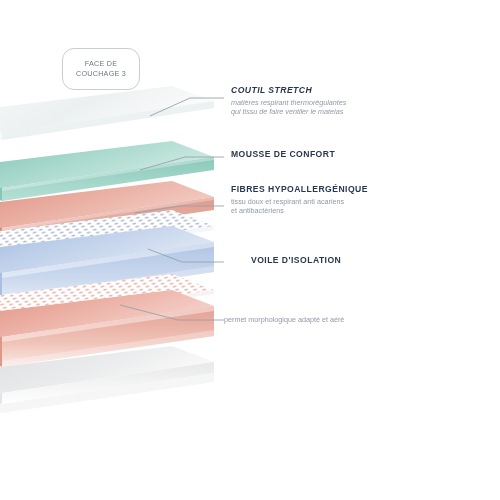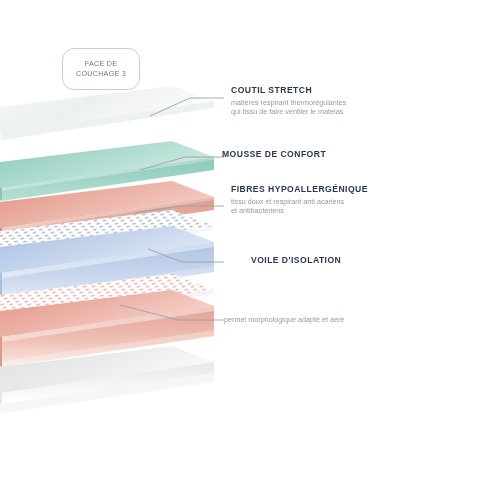--- a/index.html
+++ b/index.html
@@ -243,29 +243,29 @@
       <path d="M148,249 L182,262 L224,262"></path>
       <path d="M120,305 L178,320 L224,320"></path>
     </g>
   </svg>
 
   <div class="badge">
     <span>FACE DE</span>
     <span>COUCHAGE 3</span>
   </div>
 
-  <div class="callout" style="left:231px; top:85px;">
+  <div class="callout" style="left:231px; top:85px;font-style:italic;">
     <p class="title">COUTIL STRETCH</p>
     <p class="desc">
       <span>matières respirant thermorégulantes</span>
       <span class="l2">qui tissu de faire ventiler le matelas</span>
     </p>
   </div>
 
-  <div class="callout" style="left:222px; top:149px;">
+  <div class="callout" style="left:231px; top:149px;">
     <p class="title">MOUSSE DE CONFORT</p>
   </div>
 
   <div class="callout" style="left:231px; top:184px;">
     <p class="title">FIBRES HYPOALLERGÉNIQUE</p>
     <p class="desc">
       <span>tissu doux et respirant anti acariens</span>
       <span class="l2">et antibactériens</span>
     </p>
   </div>

